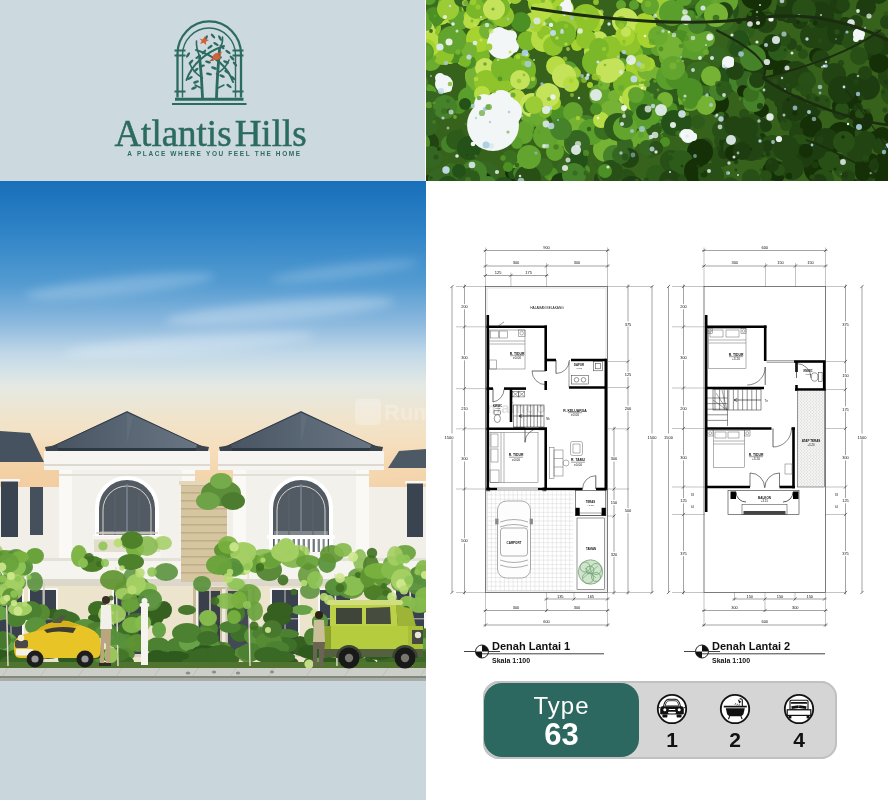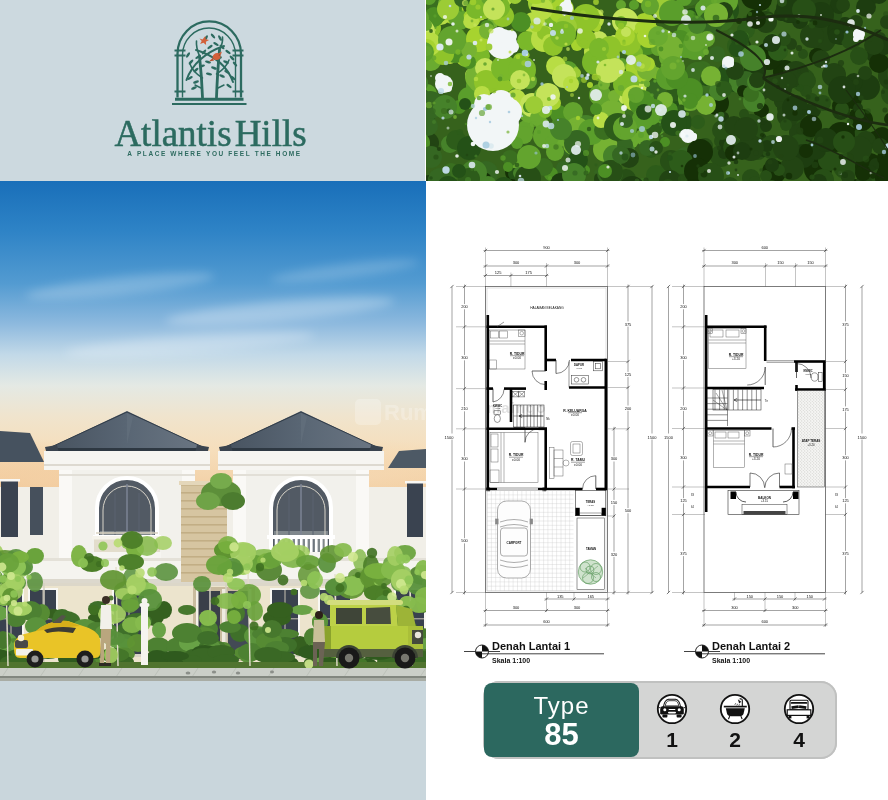--- a/index.html
+++ b/index.html
@@ -2426,23 +2426,23 @@
         <path d="M702,651.5 L702,658 A6.5,6.5 0 0 1 695.5,651.5 Z" fill="#111"></path>
       </g>
 <text x="712" y="650" font-size="11" text-anchor="start" font-weight="bold" fill="#111" style="font-family:&quot;Liberation Sans&quot;,sans-serif;">Denah Lantai 2</text>
 <line x1="696" y1="653.8" x2="825" y2="653.8" stroke="#111" stroke-width="0.8"></line>
 <text x="712" y="662.5" font-size="7" text-anchor="start" font-weight="bold" fill="#111" style="font-family:&quot;Liberation Sans&quot;,sans-serif;">Skala 1:100</text>
 </svg>
 
 <div class="abs" style="left:483px;top:681px;width:354px;height:78px;background:#d4d5d4;
  border-radius:16px;box-shadow:inset 0 0 0 2px #c0c1c0;"></div>
 
-<div class="abs" style="left:484px;top:683px;width:155px;height:74px;background:#2c685f;border-radius:8px;text-align:center;color:#ffffff;">
+<div class="abs" style="left:484px;top:683px;width:155px;height:74px;background:#2c685f;border-radius:18px;text-align:center;color:#ffffff;">
 <div style="margin-top:9px;font-size:24px;letter-spacing:1px;">Type</div>
-<div style="font-size:31px;font-weight:bold;margin-top:-3px;">85</div>
+<div style="font-size:31px;font-weight:bold;margin-top:-3px;">63</div>
 </div>
 
 <svg class="abs" style="left:639px;top:681px;" width="200" height="78" viewBox="639 681 200 78">
 
 <circle cx="672" cy="709" r="14.2" fill="#fff" stroke="#111" stroke-width="1.8"></circle>
 
 <g stroke="#111" fill="none" stroke-width="1.1" stroke-linecap="round">
         <path d="M663.5,706.5 Q664.5,700 668.5,699.2 L675.5,699.2 Q679.5,700 680.5,706.5"></path>
         <path d="M665.3,705.5 Q666,701.2 669,700.7 L675,700.7 Q678,701.2 678.7,705.5 Z" fill="#fff" stroke-width="0.8"></path>
       </g>

